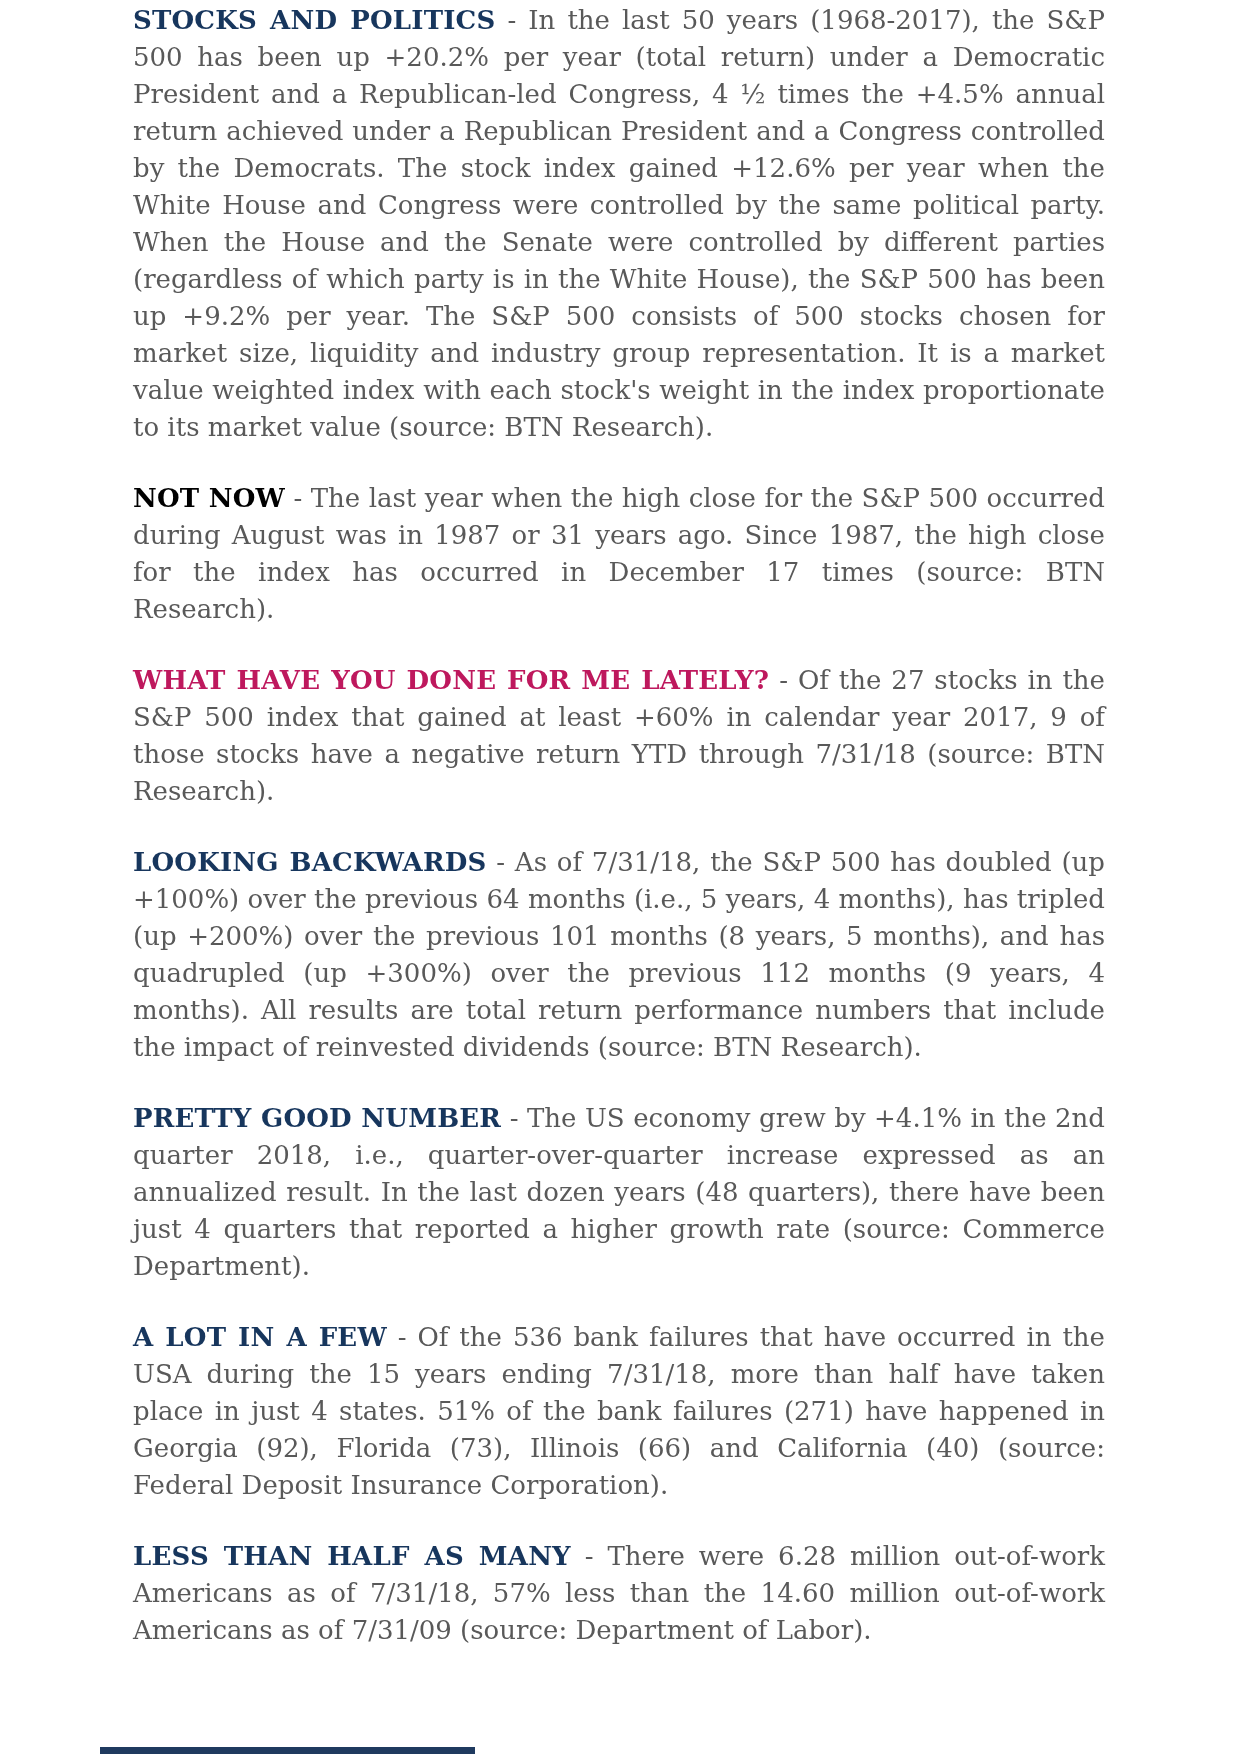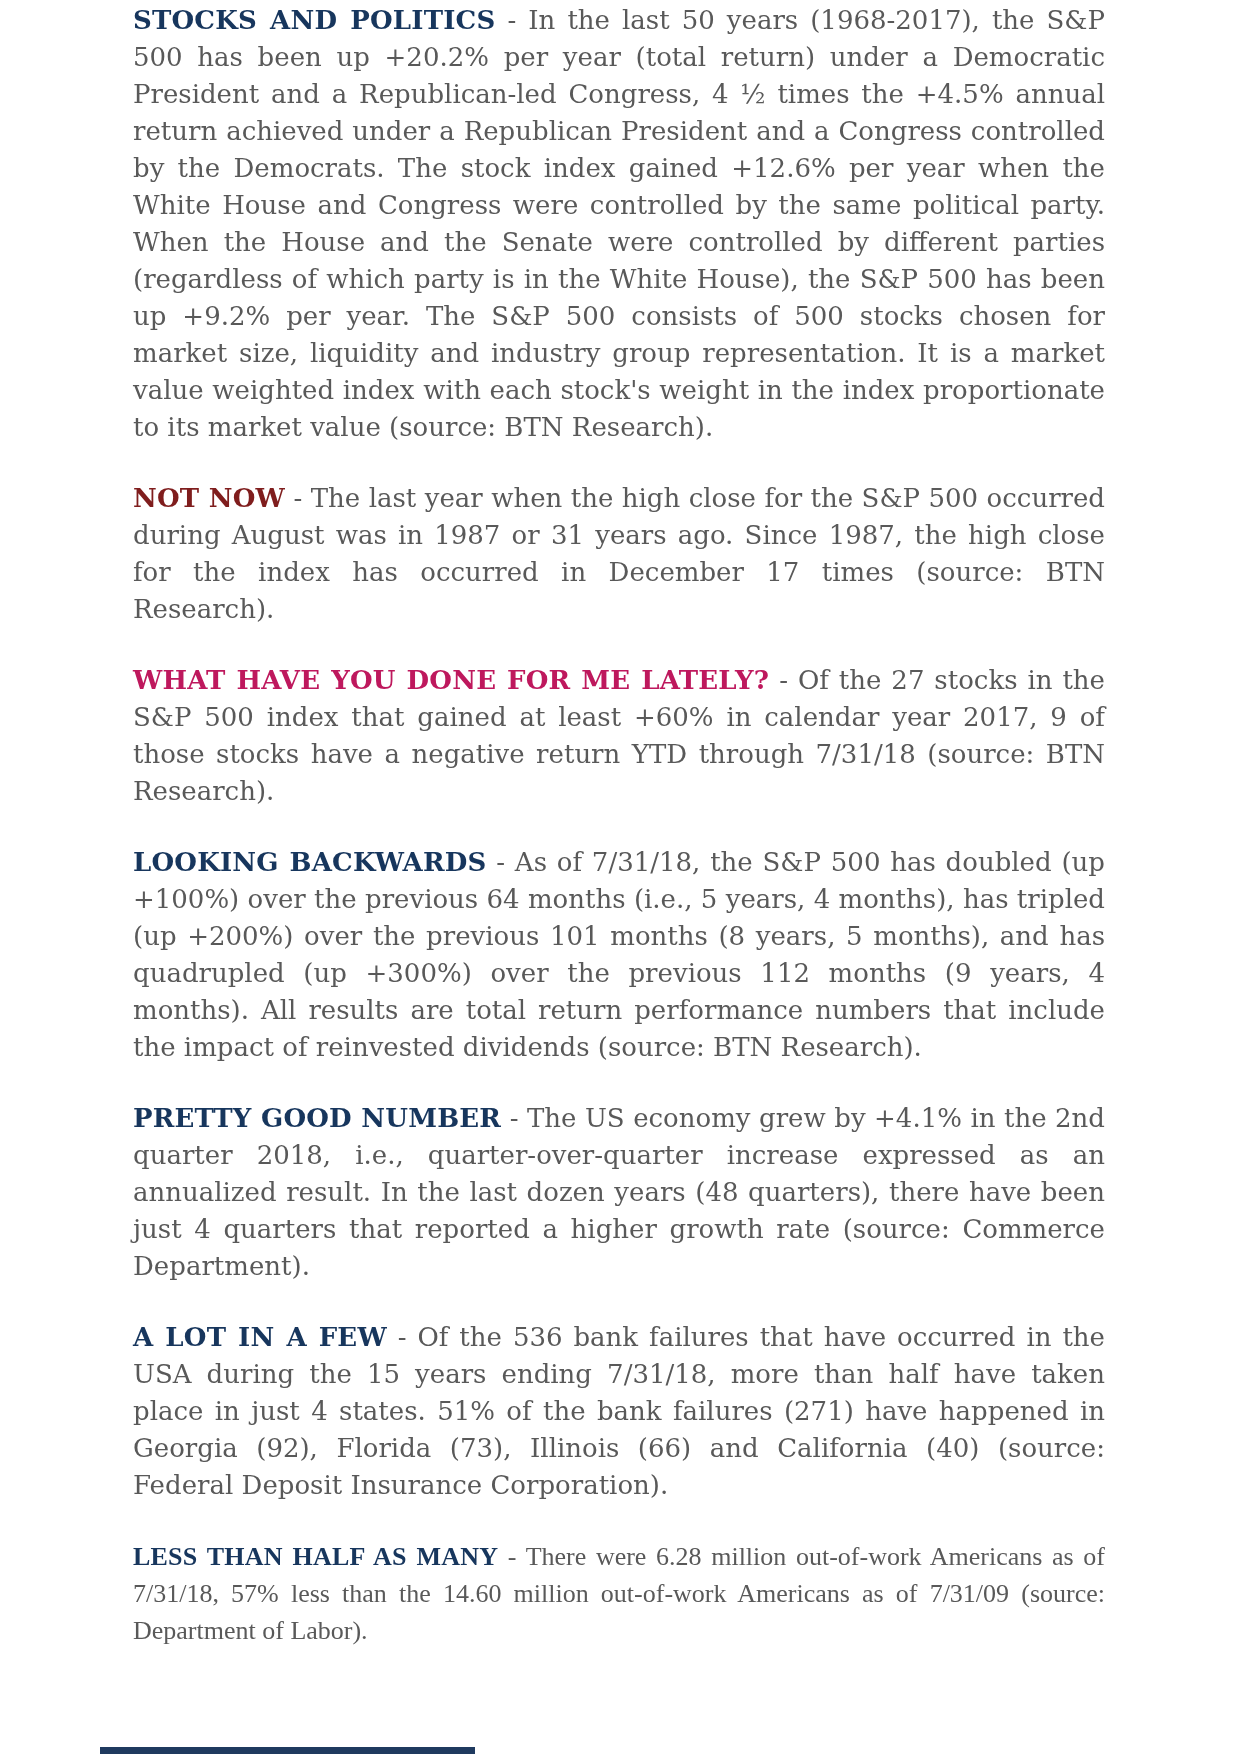--- a/index.html
+++ b/index.html
@@ -42,21 +42,21 @@
     height: 7px;
   }
 </style>
 </head>
 <body>
 
 <div class="page" style="background: rgb(255, 255, 255);">
   <div class="text-block">
 
   <p class="para" style="color: rgb(89, 89, 89);"><strong class="hd" style="color: rgb(23, 54, 93);">STOCKS AND POLITICS</strong> <span>- In the last 50 years (1968-2017), the S&amp;P 500 has been up +20.2% per year (total return) under a Democratic President and a Republican-led Congress, 4 ½ times the +4.5% annual return achieved under a Republican President and a Congress controlled by the Democrats.  The stock index gained +12.6% per year when the White House and Congress were controlled by the same political party.  When the House and the Senate were controlled by different parties (regardless of which party is in the White House), the S&amp;P 500 has been up +9.2% per year.  The S&amp;P 500 consists of 500 stocks chosen for market size, liquidity and industry group representation.  It is a market value weighted index with each stock's weight in the index proportionate to its market value (source: BTN Research).</span></p>
-      <p class="para" style="color: rgb(89, 89, 89);"><strong class="hd" style="color: #7f1d1d;">NOT NOW</strong> <span>- The last year when the high close for the S&amp;P 500 occurred during August was in 1987 or 31 years ago.  Since 1987, the high close for the index has occurred in December 17 times (source: BTN Research).</span></p>
+      <p class="para" style="color: rgb(89, 89, 89);"><strong class="hd" style="color: #000000;">NOT NOW</strong> <span>- The last year when the high close for the S&amp;P 500 occurred during August was in 1987 or 31 years ago.  Since 1987, the high close for the index has occurred in December 17 times (source: BTN Research).</span></p>
       <p class="para" style="color: rgb(89, 89, 89);"><strong class="hd" style="color: #be185d;">WHAT HAVE YOU DONE FOR ME LATELY?</strong> <span>- Of the 27 stocks in the S&amp;P 500 index that gained at least +60% in calendar year 2017, 9 of those stocks have a negative return YTD through 7/31/18 (source: BTN Research).</span></p>
       <p class="para" style="color: rgb(89, 89, 89);"><strong class="hd" style="color: rgb(23, 54, 93);">LOOKING BACKWARDS</strong> <span>- As of 7/31/18, the S&amp;P 500 has doubled (up +100%) over the previous 64 months (i.e., 5 years, 4 months), has tripled (up +200%) over the previous 101 months (8 years, 5 months), and has quadrupled (up +300%) over the previous 112 months (9 years, 4 months).  All results are total return performance numbers that include the impact of reinvested dividends (source: BTN Research).</span></p>
       <p class="para" style="color: rgb(89, 89, 89);"><strong class="hd" style="color: rgb(23, 54, 93);">PRETTY GOOD NUMBER</strong> <span>- The US economy grew by +4.1% in the 2nd quarter 2018, i.e., quarter-over-quarter increase expressed as an annualized result.  In the last dozen years (48 quarters), there have been just 4 quarters that reported a higher growth rate (source: Commerce Department).</span></p>
       <p class="para" style="color: rgb(89, 89, 89);"><strong class="hd" style="color: rgb(23, 54, 93);">A LOT IN A FEW</strong> <span>- Of the 536 bank failures that have occurred in the USA during the 15 years ending 7/31/18, more than half have taken place in just 4 states.  51% of the bank failures (271) have happened in Georgia (92), Florida (73), Illinois (66) and California (40) (source: Federal Deposit Insurance Corporation).</span></p>
-      <p class="para" style="color: rgb(89, 89, 89); font-family: Liberation Serif, serif;"><strong class="hd" style="color: rgb(23, 54, 93);">LESS THAN HALF AS MANY</strong> <span>- There were 6.28 million out-of-work Americans as of 7/31/18, 57% less than the 14.60 million out-of-work Americans as of 7/31/09 (source: Department of Labor).</span></p>
+      <p class="para" style="color: rgb(89, 89, 89);"><strong class="hd" style="color: rgb(23, 54, 93);">LESS THAN HALF AS MANY</strong> <span>- There were 6.28 million out-of-work Americans as of 7/31/18, 57% less than the 14.60 million out-of-work Americans as of 7/31/09 (source: Department of Labor).</span></p>
     </div>
   <div class="bottom-bar" style="background: rgb(31, 58, 95);"></div>
 </div>
 
 </body></html>

